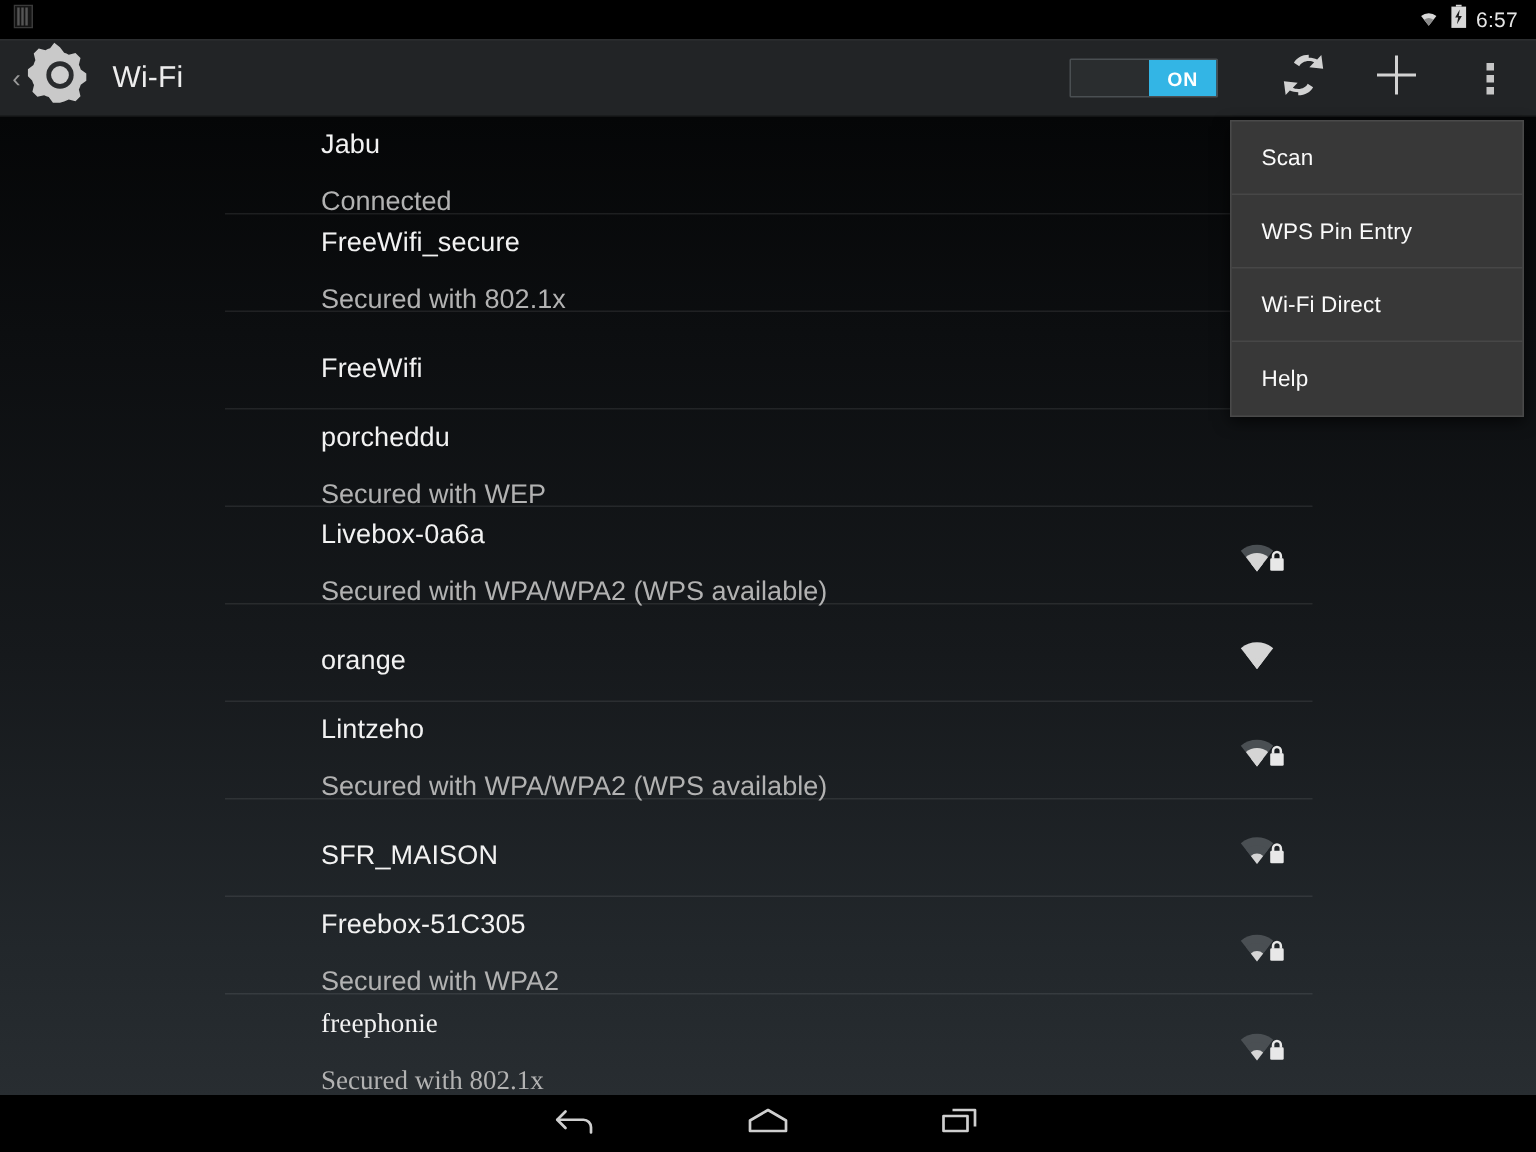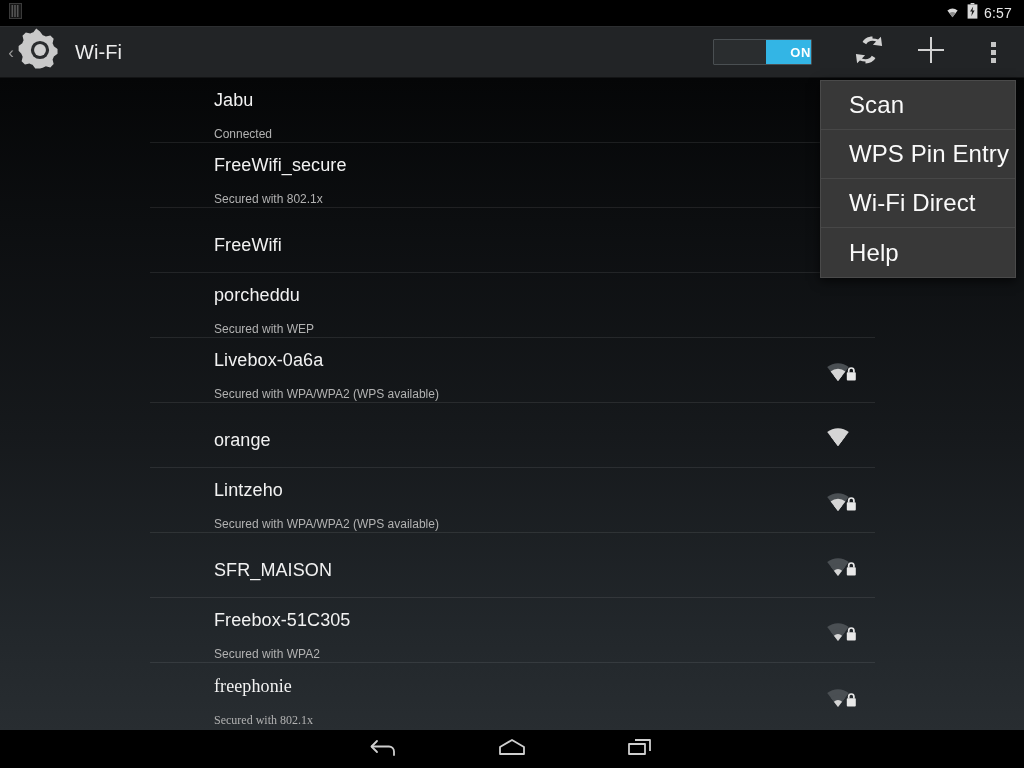--- a/index.html
+++ b/index.html
@@ -42,21 +42,21 @@
   #action-right { margin-left:auto; display:flex; align-items:center; }
 
   
   #wifi-toggle {
     width:99px; height:26px; display:flex; margin-right:26px;
     border:1px solid #4a4f52; border-radius:1px; overflow:hidden;
   }
   #toggle-off-track { flex:0 0 52px; background:#2a2d2f; }
   #toggle-on-thumb {
     flex:1; background:#33b5e5; display:flex; align-items:center;
-    justify-content:flex-end;
+    justify-content:center;
   }
   #toggle-on-label {
     color:#fff; font-size:13px; font-weight:bold; letter-spacing:.6px;
   }
 
   .bar-action {
     width:62px; height:52px; display:flex; align-items:center; justify-content:center;
   }
   #overflow-dots { display:flex; flex-direction:column; gap:3px; }
   #overflow-dots i { display:block; width:5px; height:5px; background:#c6c6c6; }
@@ -68,32 +68,32 @@
   }
   #wifi-list { position:absolute; left:150px; top:0; width:725px; }
   .wifi-row {
     position:relative; height:65px; display:flex; align-items:center;
     border-bottom:1px solid rgba(255,255,255,0.085);
     padding-left:64px; padding-right:10px;
   }
   .wifi-row:last-child { border-bottom:none;font-family:Liberation Serif, serif; }
   .row-text { display:flex; flex-direction:column; justify-content:center; }
   .ssid { color:#f2f2f2; font-size:18px; line-height:1.28; letter-spacing:.1px;margin-top:12px; }
-  .row-sub { color:#b2b2b2; font-size:12px; line-height:1.35; margin-top:14px; }
+  .row-sub { color:#b2b2b2; font-size:18px; line-height:1.35; margin-top:14px; }
   .row-signal { margin-left:auto; width:46px; display:flex; justify-content:center; }
 
   
   #overflow-menu {
     position:absolute; left:820px; top:80px; width:196px;
     background:#383838; border:1px solid #4a4a4a;
     box-shadow:0 3px 10px rgba(0,0,0,.65); z-index:40;
   }
   .menu-item {
-    height:49px; display:flex; align-items:center; padding-left:28px;
-    color:#fafafa; font-size:24px; letter-spacing:.1px;
+    height:49px; display:flex; align-items:center; padding-left:20px;
+    color:#fafafa; font-size:15px; letter-spacing:.1px;
     border-bottom:1px solid #474747;
   }
   .menu-item:last-child { border-bottom:none; }
 
   
   #nav-bar {
     position:absolute; left:0; top:730px; width:1024px; height:38px;
     background:#000; display:flex; align-items:center; justify-content:center;
   }
   .nav-btn {

